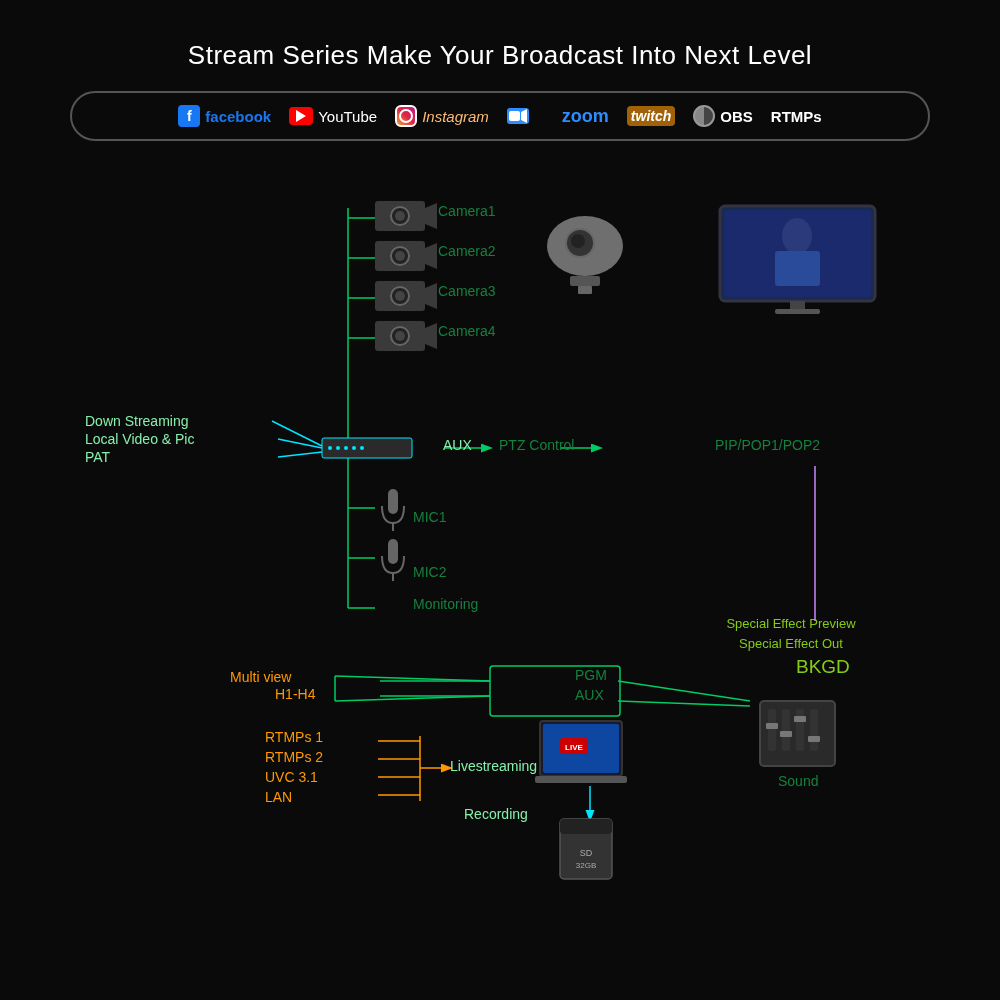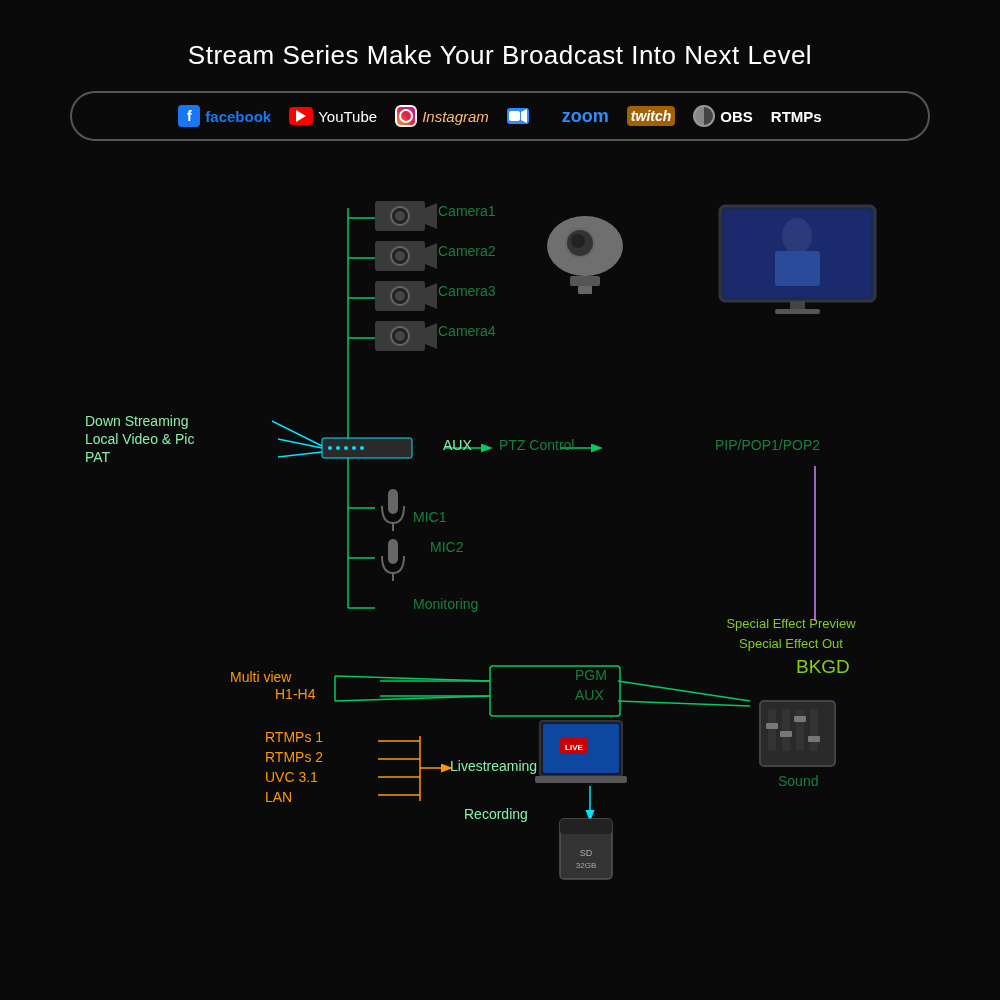--- a/index.html
+++ b/index.html
@@ -317,21 +317,21 @@
   <div class="label" style="left:438px; top:122px;">Camera3</div>
   <div class="label" style="left:438px; top:162px;">Camera4</div>
 
   <div class="label cyan" style="left:443px; top:276px;">AUX</div>
 
   <div class="label cyan" style="left:85px; top:252px;">Down Streaming</div>
   <div class="label cyan" style="left:85px; top:270px;">Local Video &amp; Pic</div>
   <div class="label cyan" style="left:85px; top:288px;">PAT</div>
 
   <div class="label" style="left:413px; top:324px;margin-top:24px;">MIC1</div>
-  <div class="label" style="left:413px; top:378px;margin-left:17px;">MIC2</div>
+  <div class="label" style="left:413px; top:403px;">MIC2</div>
   <div class="label" style="left:413px; top:435px;">Monitoring</div>
 
   <div class="label" style="left:499px; top:276px;">PTZ Control</div>
 
   <div class="label" style="left:715px; top:276px;">PIP/POP1/POP2</div>
 
   <div class="label purple" style="left:706px; top:455px; font-size:13px; text-align:center; width:170px;">Special Effect Preview</div>
   <div class="label purple" style="left:706px; top:475px; font-size:13px; text-align:center; width:170px;">Special Effect Out</div>
   <div class="label purple" style="left:796px; top:495px; font-size:19px; text-align:center; width:50px;">BKGD</div>
 

